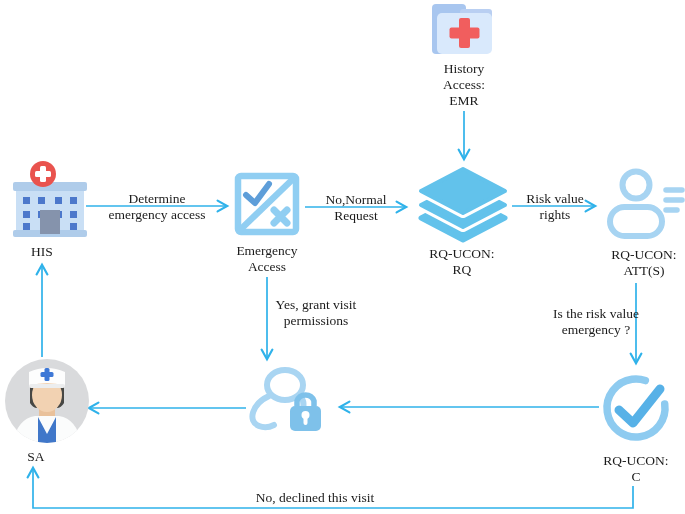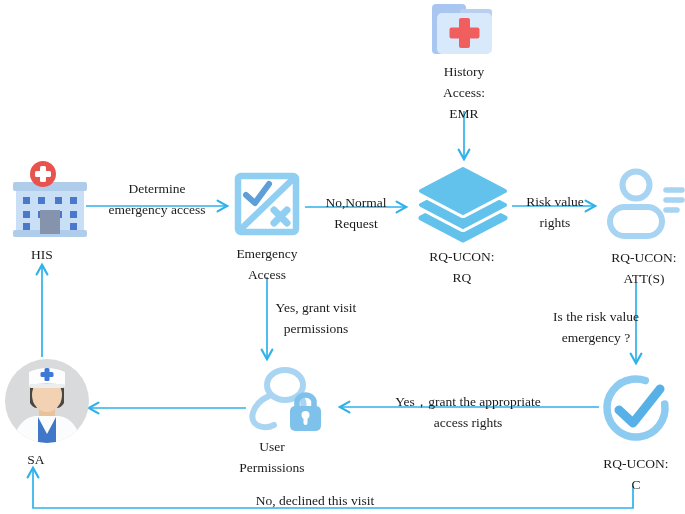--- a/index.html
+++ b/index.html
@@ -3,21 +3,21 @@
 <meta charset="utf-8">
 <style>
   html,body{margin:0;padding:0;background:#fff;}
   #canvas{
     position:relative;width:685px;height:514px;background:#fff;overflow:hidden;
     font-family:"Liberation Serif","DejaVu Serif",serif;color:#1b1b1b;
   }
   .edges{position:absolute;left:0;top:0;width:685px;height:514px;pointer-events:none;}
   .node-icon{position:absolute;}
   .lbl{
-    position:absolute;text-align:center;font-size:13.5px;line-height:21px;
+    position:absolute;text-align:center;font-size:13.5px;line-height:16px;
     white-space:pre-line;color:#1b1b1b;
   }
   .node-lbl{font-size:13.5px;}
 </style>
 </head>
 <body>
 
 <div id="canvas">
 
   <svg class="edges" viewBox="0 0 685 514">
@@ -137,31 +137,27 @@
 EMR</div>
   <div class="lbl node-lbl" style="left:2px;top:244px;width:80px">HIS</div>
   <div class="lbl node-lbl" style="left:217px;top:243px;width:100px">Emergency
 Access</div>
   <div class="lbl node-lbl" style="left:412px;top:246px;width:100px">RQ-UCON:
 RQ</div>
   <div class="lbl node-lbl" style="left:594px;top:247px;width:100px">RQ-UCON:
 ATT(S)</div>
   <div class="lbl node-lbl" style="left:586px;top:453px;width:100px">RQ-UCON:
 C</div>
-  <div class="lbl node-lbl" style="left:222px;top:436px;width:100px">User
-Permissions</div>
   <div class="lbl node-lbl" style="left:-14px;top:449px;width:100px">SA</div>
 
-  <div class="lbl" style="left:72px;top:178px;width:170px">Determine
+  <div class="lbl" style="left:72px;top:191px;width:170px">Determine
 emergency access</div>
   <div class="lbl" style="left:306px;top:192px;width:100px">No,Normal
 Request</div>
   <div class="lbl" style="left:505px;top:191px;width:100px">Risk value
 rights</div>
   <div class="lbl" style="left:536px;top:306px;width:120px">Is the risk value
 emergency ?</div>
   <div class="lbl" style="left:261px;top:297px;width:110px">Yes, grant visit
 permissions</div>
-  <div class="lbl" style="left:377px;top:391px;width:182px">Yes，grant the appropriate
-access rights</div>
   <div class="lbl" style="left:240px;top:490px;width:150px">No, declined this visit</div>
 
 </div>
 
 </body></html>

